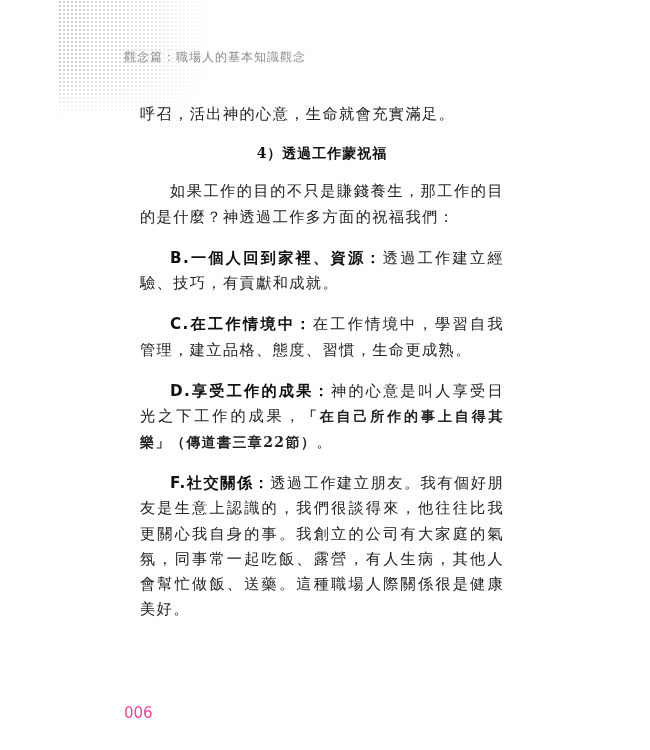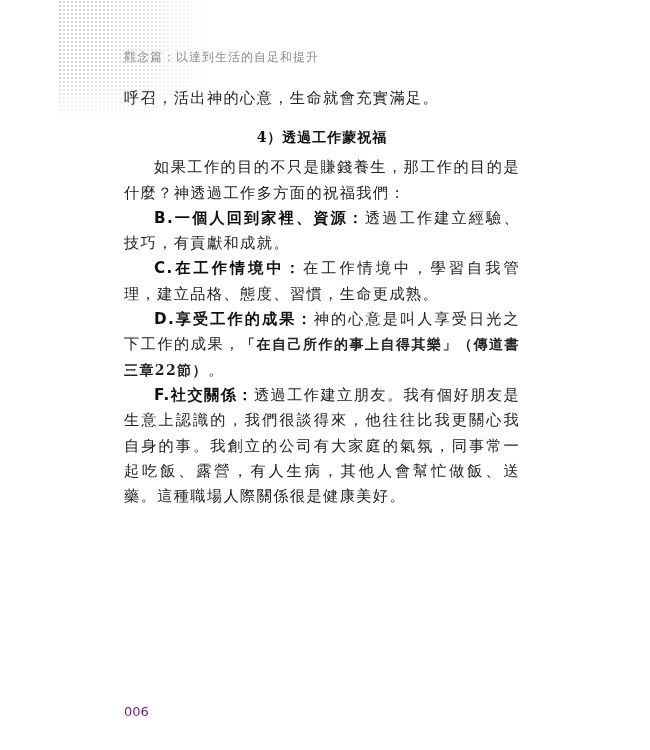--- a/index.html
+++ b/index.html
@@ -15,39 +15,39 @@
     }
     .halftone-fade {
       position: absolute; left: 58px; top: 0; width: 150px; height: 118px;
       background: linear-gradient(to bottom, rgba(255,255,255,0) 60%, rgba(255,255,255,1) 100%);
     }
     .running-head {
       position: absolute; left: 124px; top: 49px; font-size: 12px; color: #8a8a8a;
       letter-spacing: 1px;
     }
     .content { position: absolute; left: 124px; top: 86px; width: 396px; }
-    p { margin: 0; font-size: 15.2px; line-height: 25.3px; letter-spacing: 1.4px; text-align: justify; }
+    p { margin: 16px; font-size: 15.2px; line-height: 25.3px; letter-spacing: 1.4px; text-align: justify; }
     .indent { text-indent: 30px; }
     .section-title {
       text-align: center; font-family: "DejaVu Serif", "Liberation Serif", serif;
       font-weight: bold; font-size: 14px; margin: 18px 0 8px 0; letter-spacing: 1px; color: #111;
     }
     .lead { font-weight: bold; color: #111; }
     .quote { font-family: "DejaVu Serif", "Liberation Serif", serif; font-weight: bold; font-size: 14px; }
     .page-num {
-      position: absolute; left: 124px; top: 704px; font-size: 13px; color: #701a75;
+      position: absolute; left: 124px; top: 704px; font-size: 15px; color: #ec4899;
     }
   </style>
 </head>
 <body>
 
 <div class="halftone"></div>
 <div class="halftone-fade"></div>
 
-<div class="running-head">觀念篇：以達到生活的自足和提升</div>
+<div class="running-head">觀念篇：職場人的基本知識觀念</div>
 
 <div class="content">
   <p>呼召，活出神的心意，生命就會充實滿足。</p>
 
   <div class="section-title">4）透過工作蒙祝福</div>
 
   <p class="indent">如果工作的目的不只是賺錢養生，那工作的目的是什麼？神透過工作多方面的祝福我們：</p>
 
 
   <p class="indent"><span class="lead">B.一個人回到家裡、資源：</span><span>透過工作建立經驗、技巧，有貢獻和成就。</span></p>

